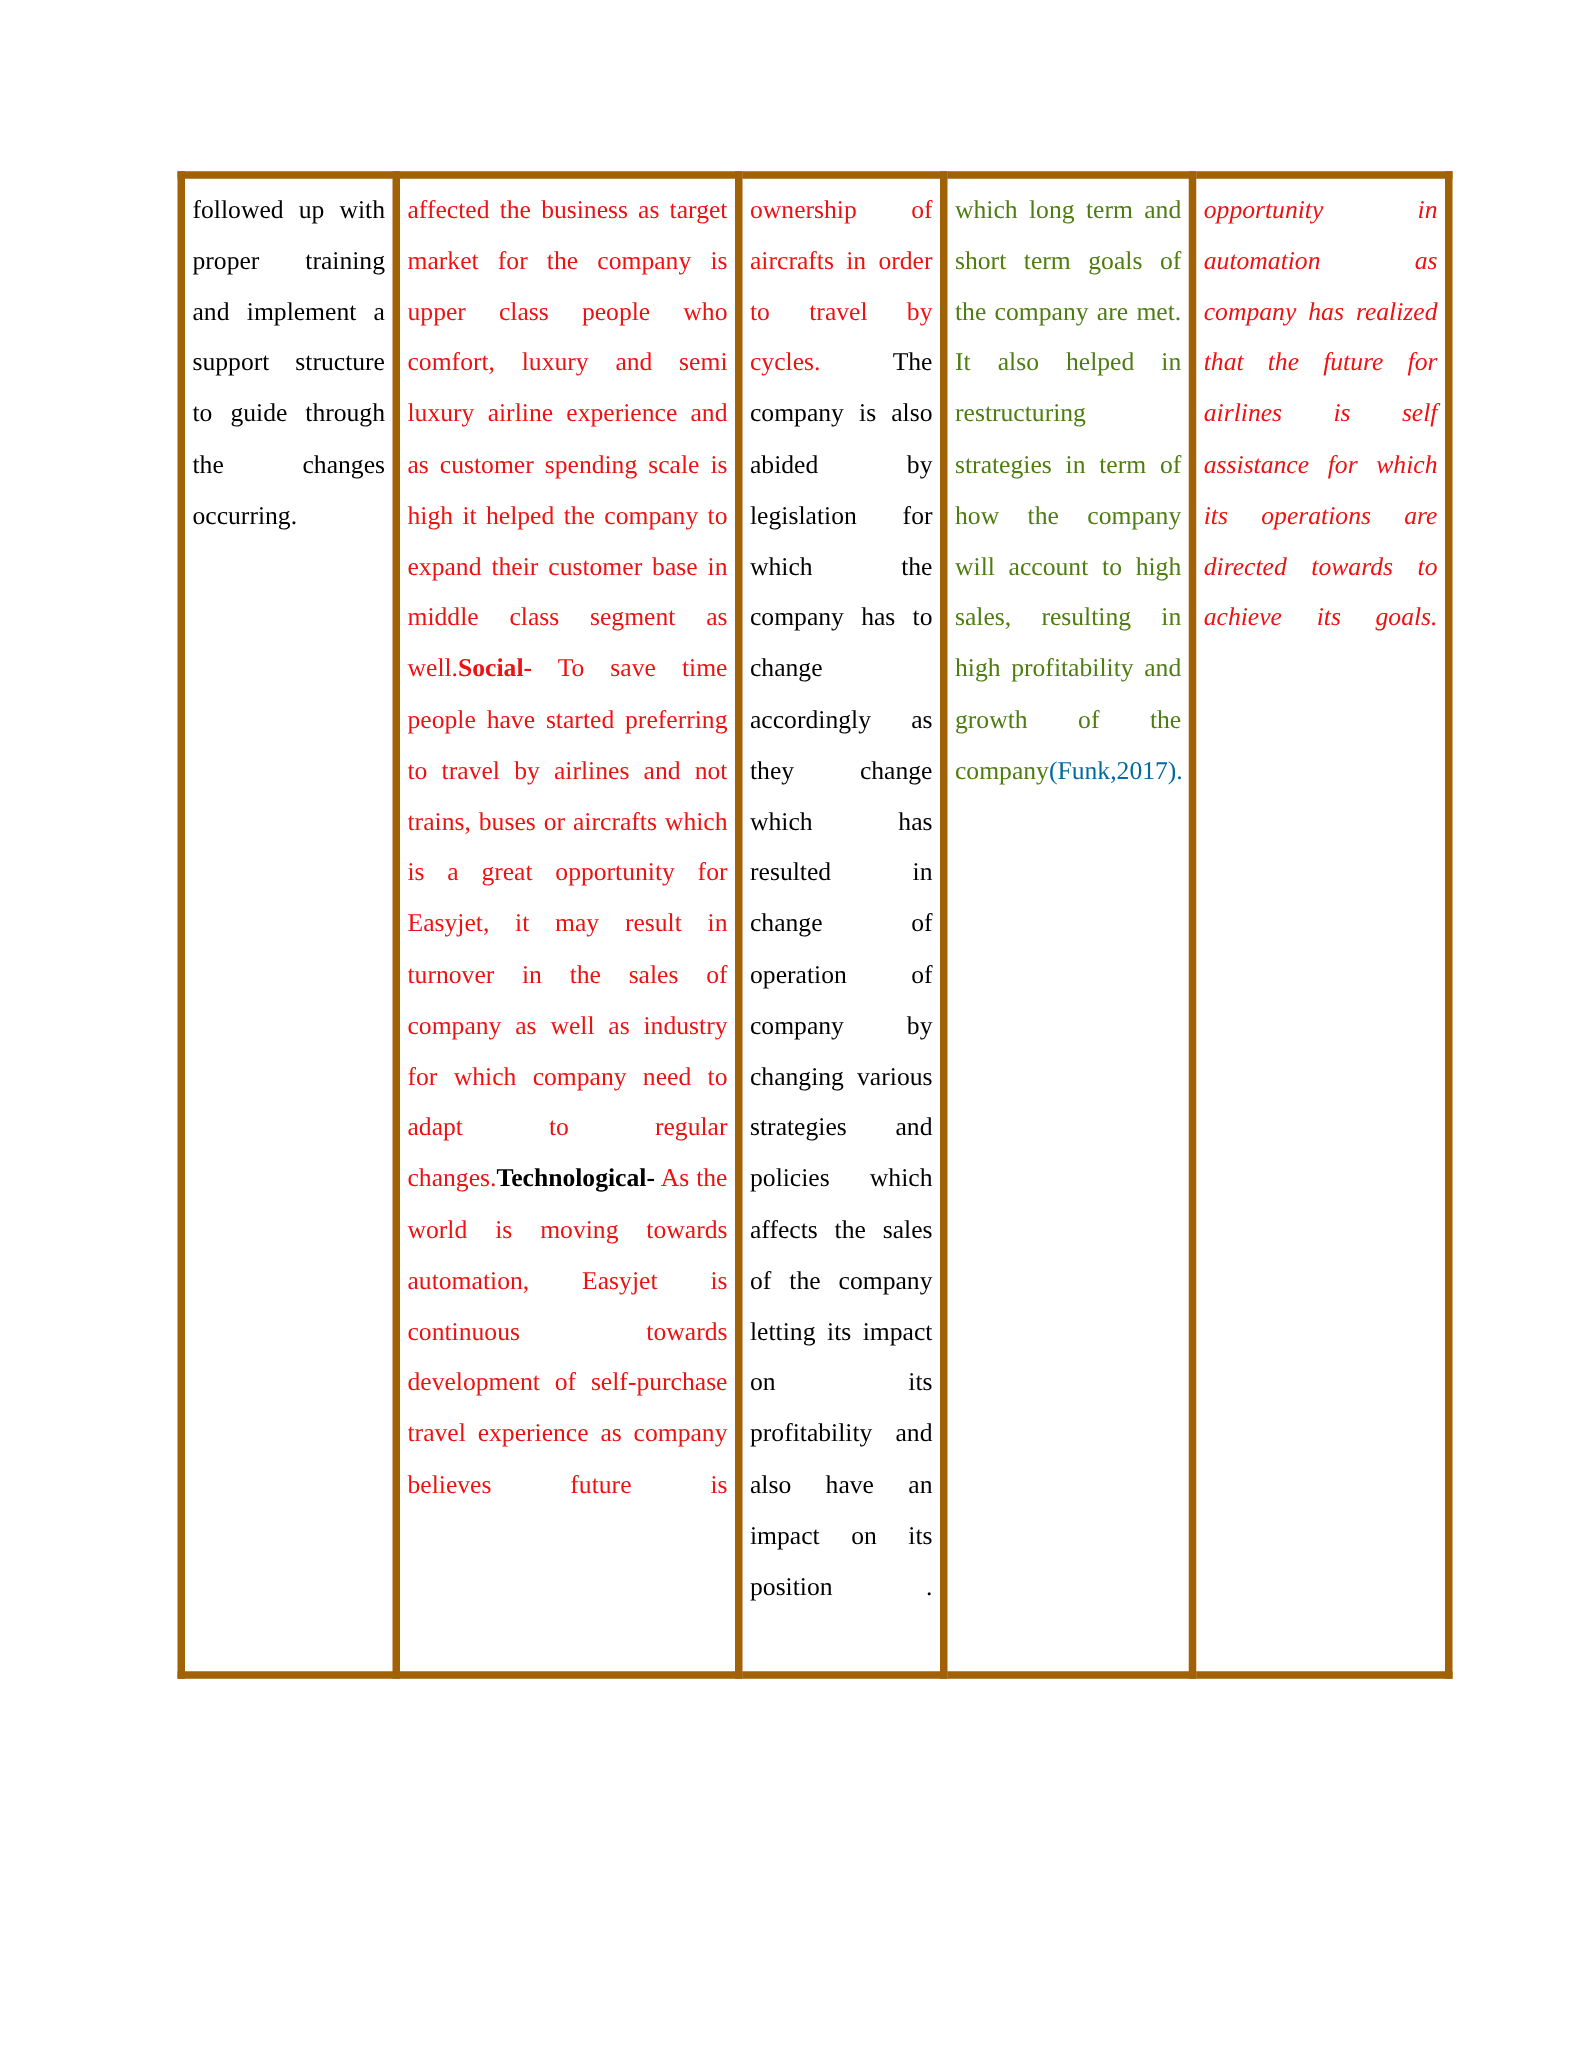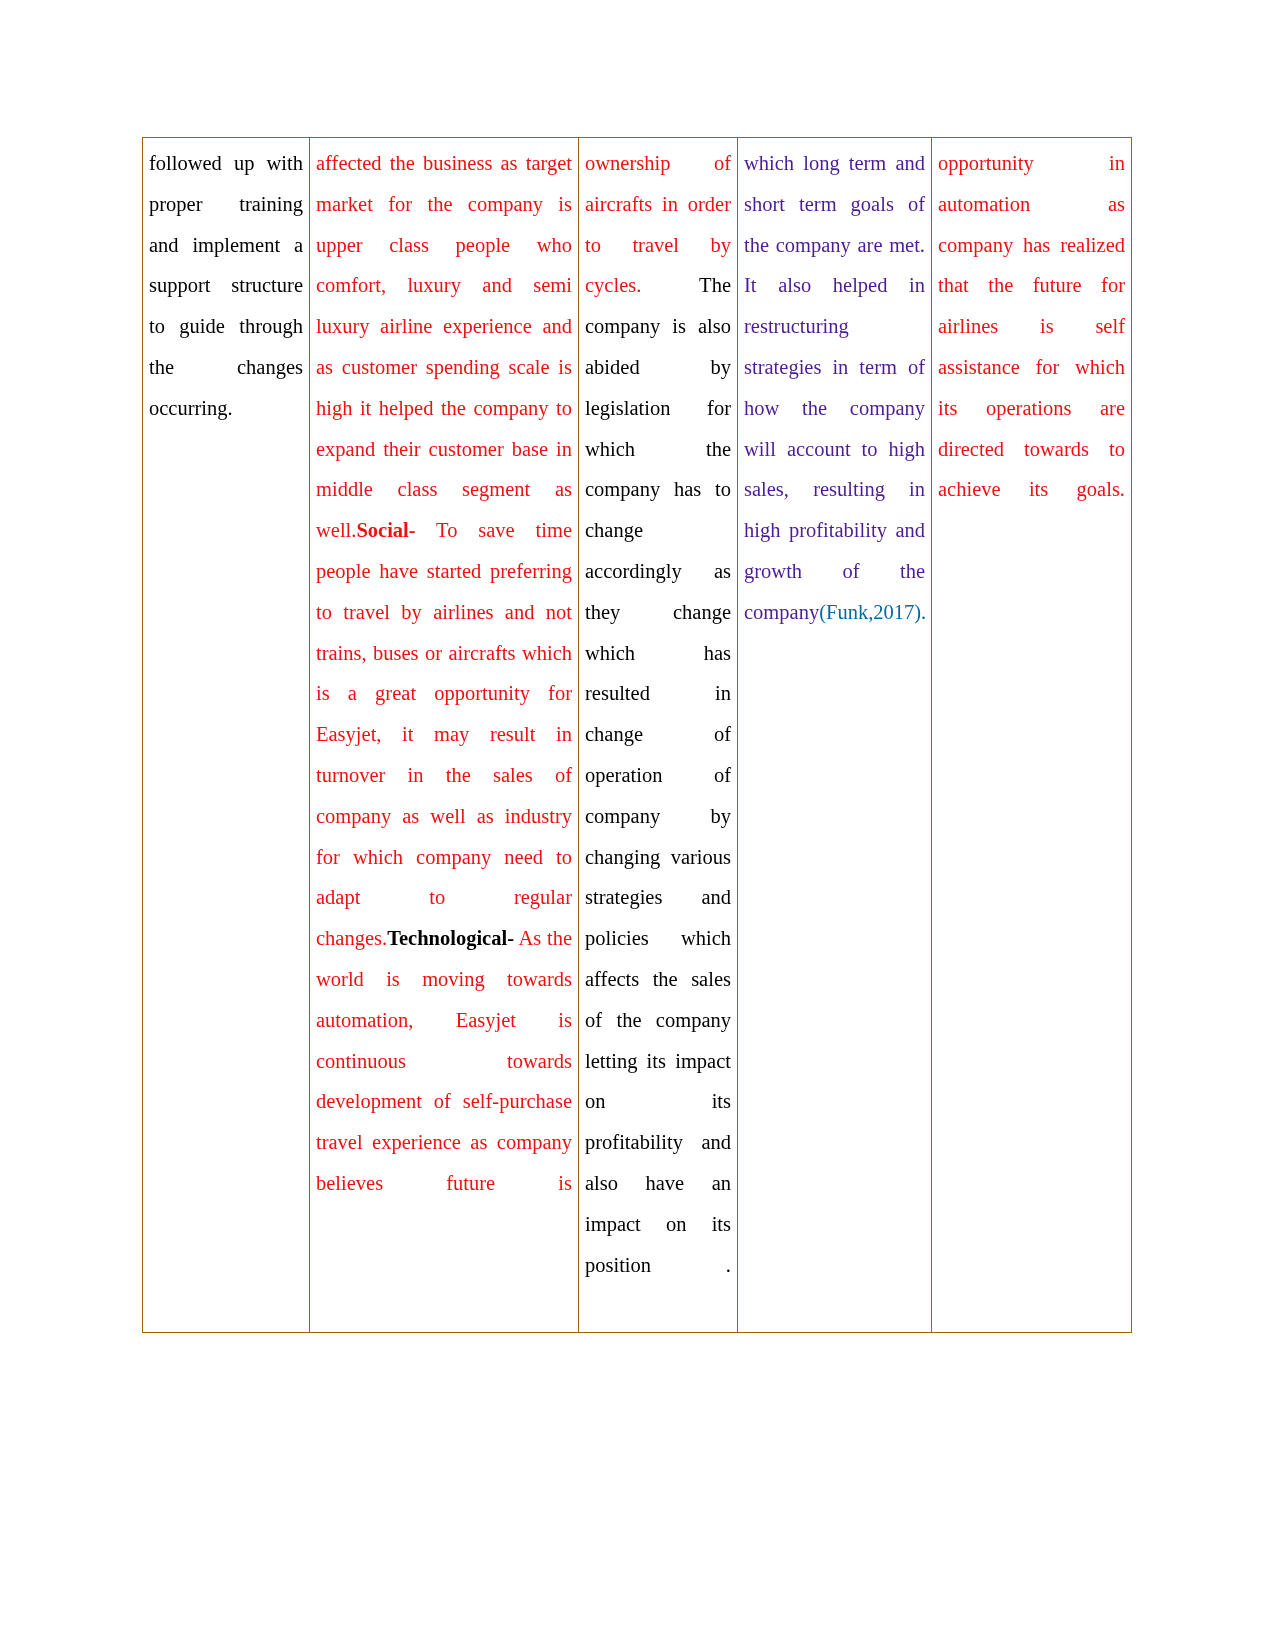--- a/index.html
+++ b/index.html
@@ -29,38 +29,38 @@
     width: 932px;
   }
 
   table.doc-table {
     border-collapse: collapse;
     table-layout: fixed;
     width: 932px;
   }
 
   table.doc-table td {
-    border: 1px solid #a16207;
+    border: 6px solid #a16207;
     vertical-align: top;
     padding: 5px 6px 6px 6px;
     font-size: 20.5px;
     line-height: 40.8px;
     text-align: justify;
     text-justify: inter-word;
     hyphens: none;
     word-spacing: 0px;
     color: #000000;
   }
 
   
   td.c1 { width: 154px; }
   td.c2 { width: 256px; }
   td.c3 { width: 146px; }
   td.c4 { width: 181px; }
-  td.c5 { width: 187px; }
+  td.c5 { width: 187px; font-style: italic; }
 
   
   .just-all::after {
     content: "";
     display: inline-block;
     width: 100%;
     height: 0;
   }
 
   .cell-text { display: block; }
@@ -80,21 +80,21 @@
 
           <td class="c2">
             <span class="cell-text just-all"><span style="color: rgb(238, 17, 17);">affected the business as target market for the company is upper class people who comfort, luxury and semi luxury airline experience and as customer spending scale is high it helped the company to expand their customer base in middle class segment as well.</span><span style="color: rgb(238, 17, 17); font-weight: bold;">Social-</span><span style="color: rgb(238, 17, 17);"> To save time people have started preferring to travel by airlines and not trains, buses or aircrafts which is a great opportunity for Easyjet, it may result in turnover in the sales of company as well as industry for which company need to adapt to regular changes.</span><span style="color: rgb(0, 0, 0); font-weight: bold;">Technological-</span><span style="color: rgb(238, 17, 17);"> As the world is moving towards automation, Easyjet is continuous towards development of self-purchase travel experience as company believes future is</span></span>
           </td>
 
           <td class="c3">
             <span class="cell-text just-all"><span style="color: rgb(238, 17, 17);">ownership of aircrafts in order to travel by cycles.</span><span style="color: rgb(0, 0, 0);"> The company is also abided by legislation for which the company has to change accordingly as they change which has resulted in change of operation of company by changing various strategies and policies which affects the sales of the company letting its impact on its profitability and also have an impact on its position .</span></span>
           </td>
 
           <td class="c4">
-            <span class="cell-text just-all"><span style="color: #4c1d95;">which long term and short term goals of the company are met. It also helped in restructuring strategies in term of how the company will account to high sales, resulting in high profitability and growth of the company</span><span style="color: #0369a1;">(Funk,2017).</span></span>
+            <span class="cell-text just-all"><span style="color: #4d7c0f;">which long term and short term goals of the company are met. It also helped in restructuring strategies in term of how the company will account to high sales, resulting in high profitability and growth of the company</span><span style="color: #0369a1;">(Funk,2017).</span></span>
           </td>
 
           <td class="c5">
             <span class="cell-text just-all"><span style="color: rgb(238, 17, 17);">opportunity in automation as company has realized that the future for airlines is self assistance for which its operations are directed towards to achieve its goals.</span></span>
           </td>
 
         </tr>
       </tbody>
     </table>
   </div>

